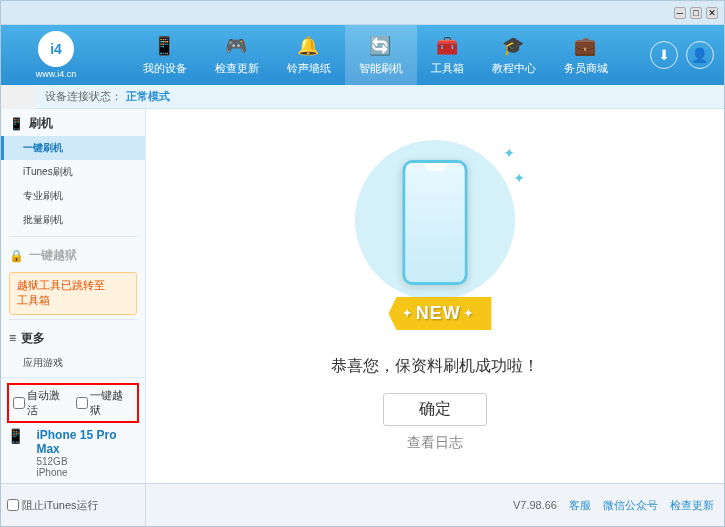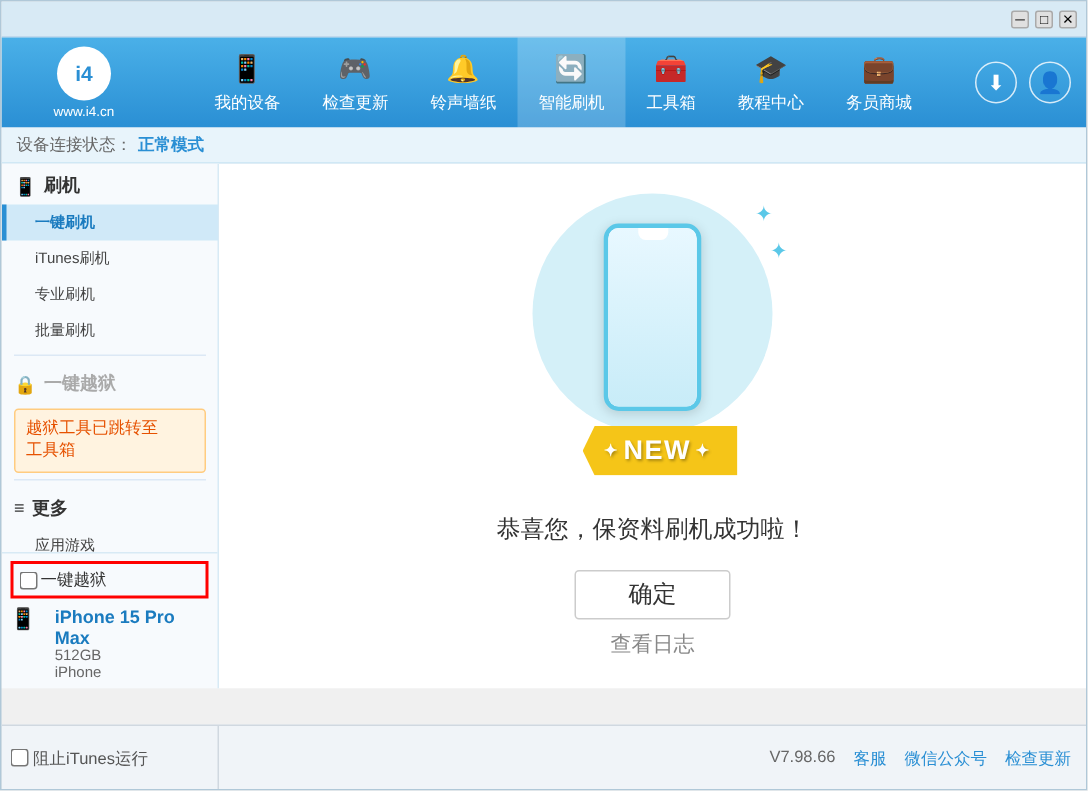--- a/index.html
+++ b/index.html
@@ -72,20 +72,21 @@
     
     .status-bar {
       background: #e8f4fb;
       border-bottom: 1px solid #d0e8f5;
       padding: 4px 10px;
       font-size: 11px;
       color: #333;
       display: flex;
       align-items: center;
       gap: 4px;
+      margin-left: 34px;
     }
     .status-label { color: #666; }
     .status-value { color: #2a8fd4; font-weight: bold; }
     .sidebar-section-header {
       display: flex;
       align-items: center;
       gap: 5px;
       padding: 6px 8px 4px 8px;
       font-size: 12px;
       color: #333;
@@ -249,21 +250,20 @@
 
     
     .bottom-status {
       height: 43px;
       background: #f0f4f8;
       border-top: 1px solid #d0d8e0;
       display: flex;
       align-items: center;
       font-size: 11px;
       color: #555;
-      margin-top: 24px;
     }
     .bottom-left-panel {
       width: 145px;
       border-right: 1px solid #d0d8e0;
       height: 100%;
       display: flex;
       align-items: center;
       padding: 0 6px;
       gap: 4px;
     }
@@ -442,20 +442,24 @@
         </div>
         <div class="sidebar-item">
           
         </div>
 
       </div>
 
       <div class="sidebar-footer">
 
         <div class="auto-detect-box">
+          <label class="checkbox-label">
+            <input type="checkbox" style="">
+            <span>自动激活</span>
+          </label>
           <label class="checkbox-label">
             <input type="checkbox" style="">
             <span>一键越狱</span>
           </label>
         </div>
 
         <div style="display:flex; align-items:flex-start; gap:4px; margin-top:5px;">
           <span style="color:#2a8fd4; font-size:14px;">📱</span>
           <div class="bottom-device">
             <span class="device-name">iPhone 15 Pro Max</span>

